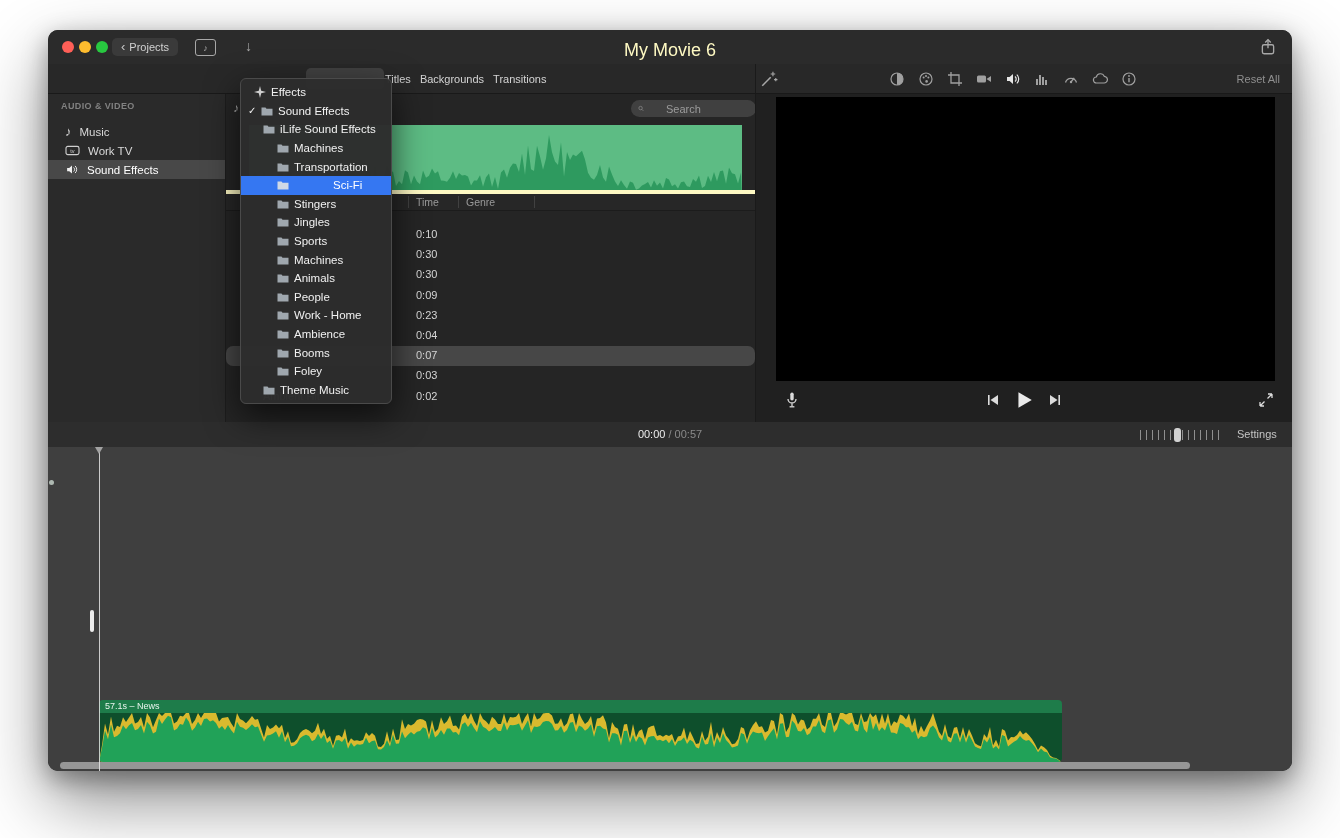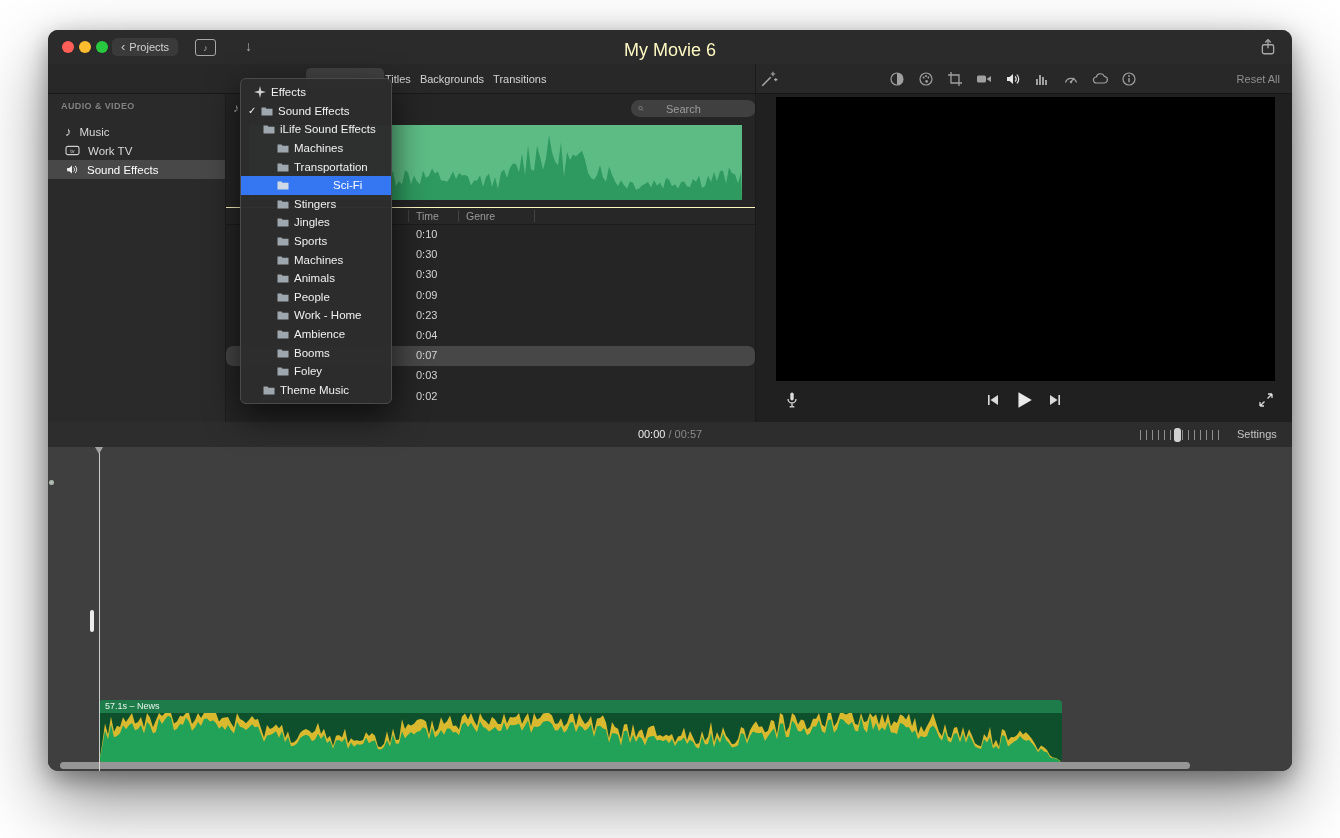--- a/index.html
+++ b/index.html
@@ -35,21 +35,21 @@
   .sb-item{position:absolute;left:0;right:0;height:19px;display:flex;align-items:center;gap:8px;padding-left:17px;font-size:11.5px;color:#d8d8d8;}
   .sb-item.sel{background:#484848;color:#fff;}
   .sb-note{font-size:13px;color:#cfcfcf;line-height:12px;}
   
   .library{position:absolute;left:178px;top:64px;width:529px;height:328px;background:#252525;overflow:hidden;}
   .lib-note{position:absolute;left:7px;top:7px;font-size:12px;color:#b0b0b0;}
   .search{position:absolute;left:405px;top:6px;width:118px;height:17px;background:#404040;border-radius:9px;display:flex;align-items:center;padding-left:7px;gap:20px;}
   .search input{background:transparent;border:none;outline:none;color:#ddd;font-size:11px;width:88px;font-family:"Liberation Sans",sans-serif;}
   .search input::placeholder{color:#9b9b9b;}
   .preview{position:absolute;left:23px;top:31px;width:493px;height:75px;background:var(--preview_bg,#5dbc84);overflow:hidden;}
-  .lib-head{position:absolute;left:0;right:0;top:113px;height:16px;background:#272727;border-top:1px solid #fef9c3;border-bottom:1px solid #1c1c1c;
+  .lib-head{position:absolute;left:0;right:0;top:96px;height:16px;background:#272727;border-top:4px solid #fef9c3;border-bottom:1px solid #1c1c1c;
             font-size:10.5px;color:#9a9a9a;}
   .lh-time{position:absolute;left:190px;top:2px;}
   .lh-genre{position:absolute;left:240px;top:2px;}
   .lh-sep{position:absolute;top:2px;width:1px;height:12px;background:#414141;}
   .rows{position:absolute;left:0;right:0;top:131px;}
   .lrow{position:relative;height:20.2px;font-size:11px;color:#d5d5d5;}
   .lrow.sel{background:#474747;border-radius:7px;}
   .c-name{position:absolute;left:37px;top:3px;}
   .c-time{position:absolute;left:190px;top:3px;}
   

